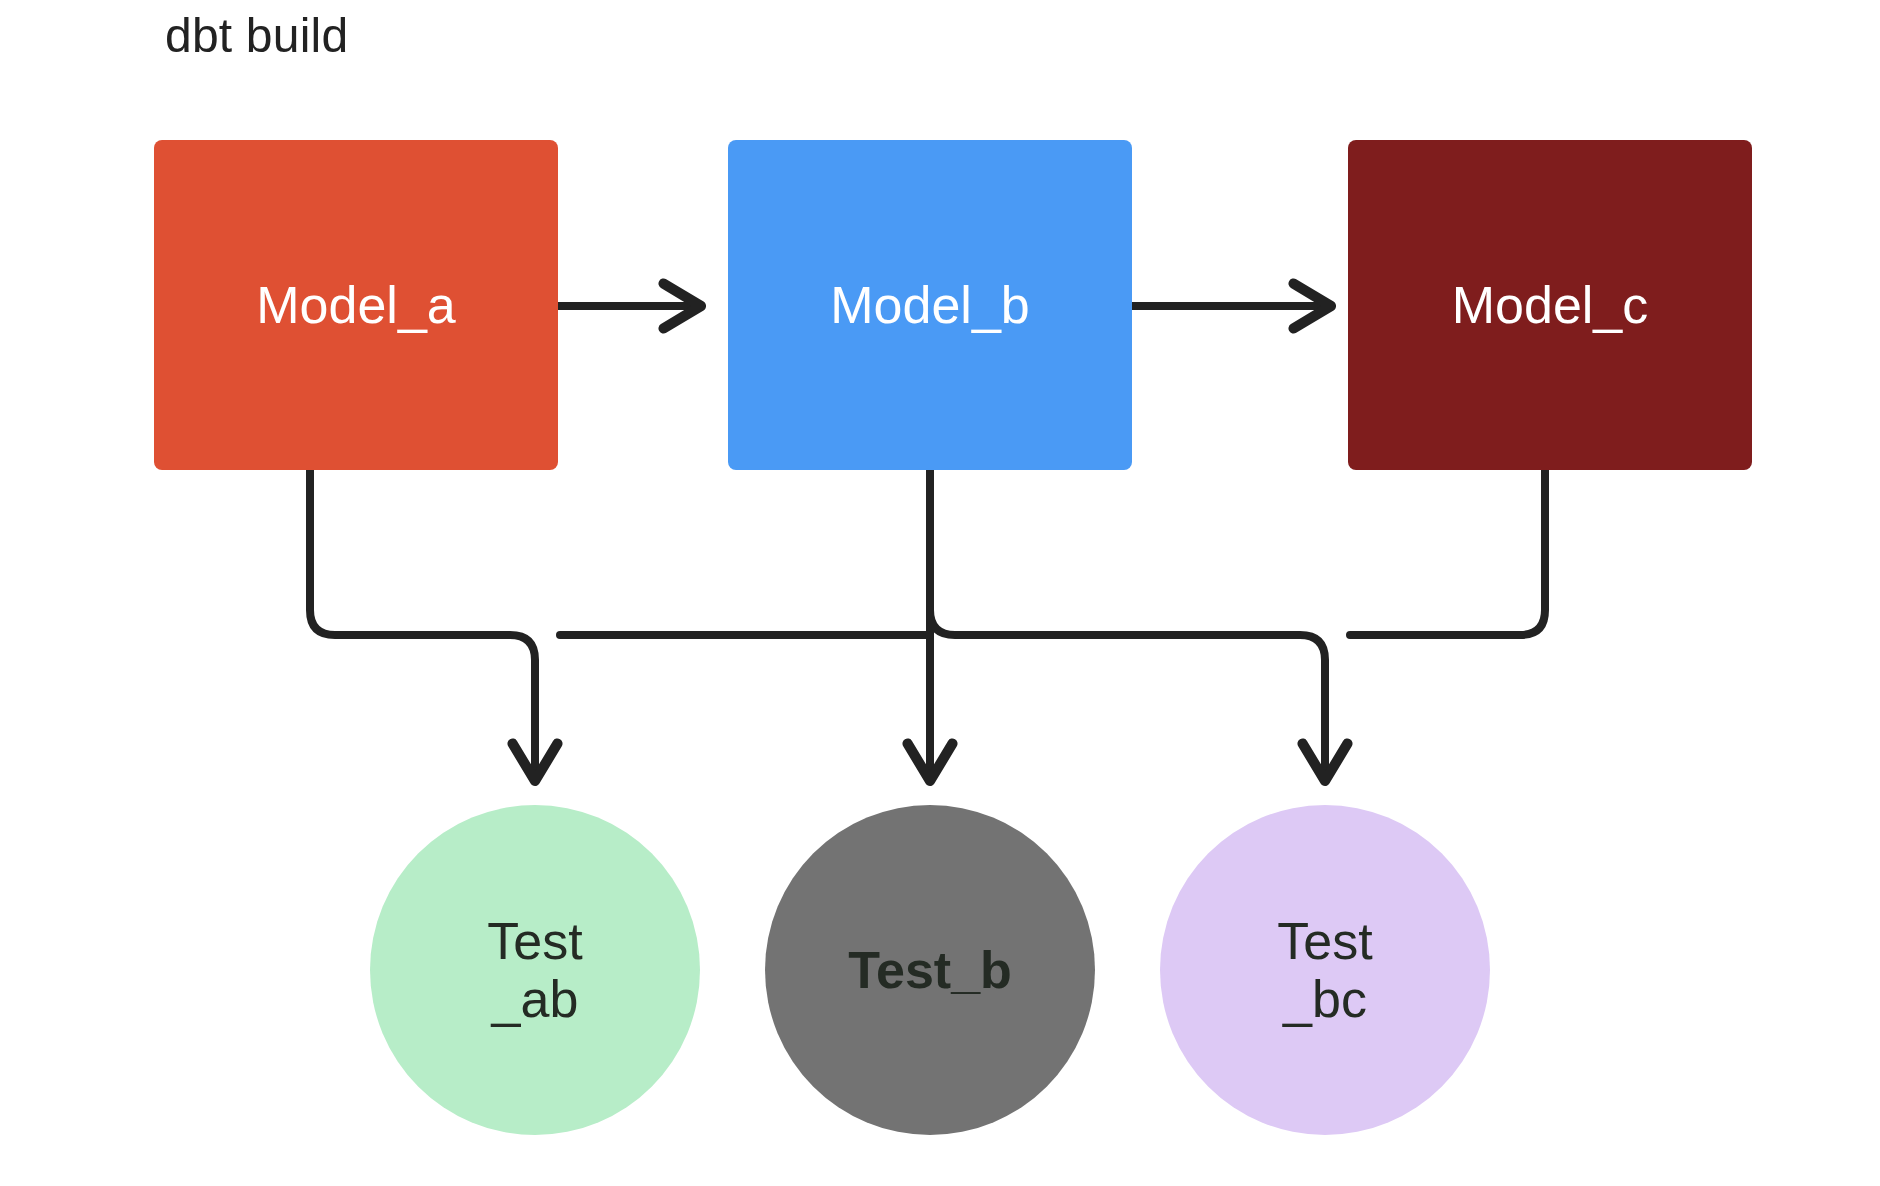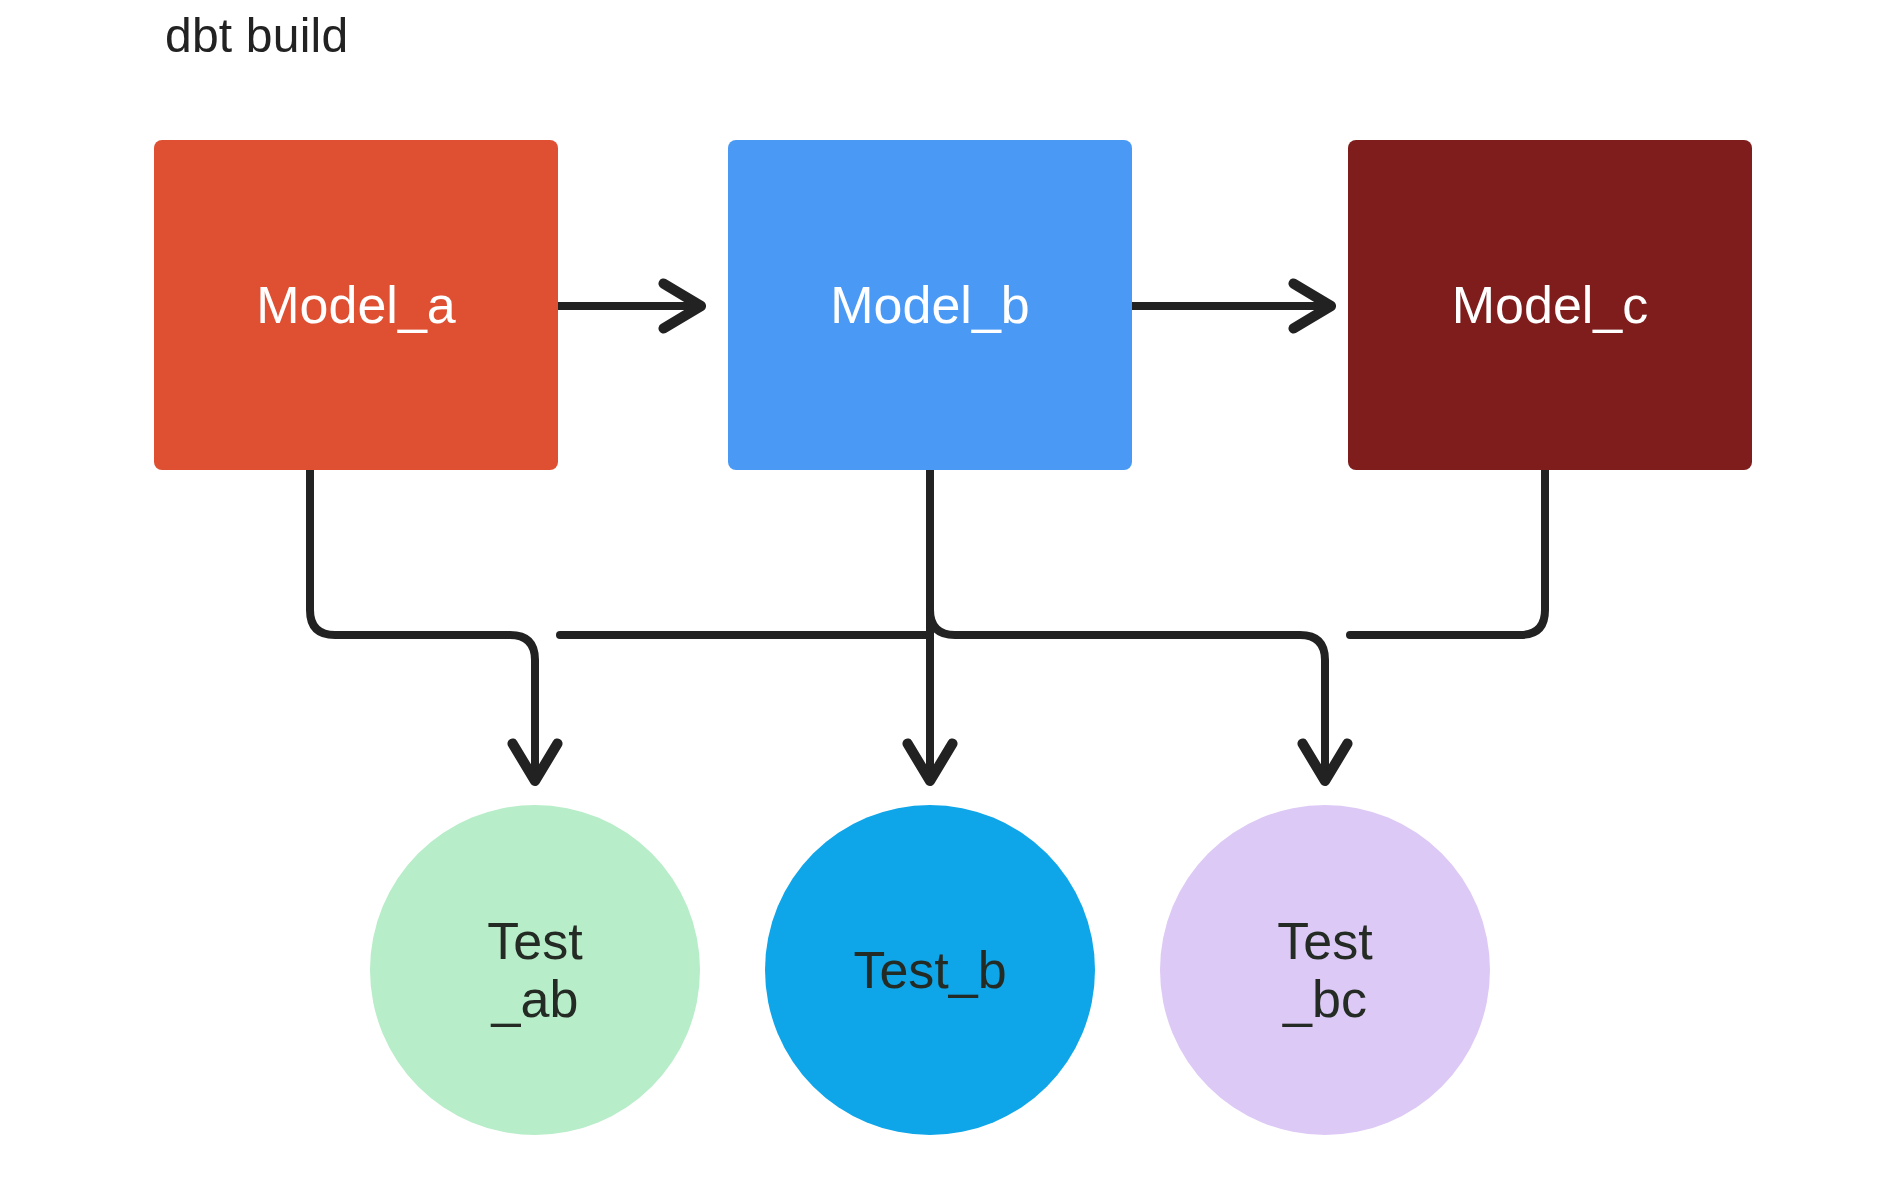--- a/index.html
+++ b/index.html
@@ -109,21 +109,21 @@
 
   <div class="model-node" style="left:1348px; top:140px; background:#7f1d1d;">
     <span class="model-label">Model_c</span>
   </div>
 
   <div class="test-node" style="left:370px; top:805px; background:#B7EDC8;">
     <span class="test-label">Test
 _ab</span>
   </div>
 
-  <div class="test-node" style="left:765px; top:805px; background:#0ea5e9;">
+  <div class="test-node" style="left:765px; top:805px; background:#737373;font-weight:bold;">
     <span class="test-label">Test_b</span>
   </div>
 
   <div class="test-node" style="left:1160px; top:805px; background:#DDC9F5;">
     <span class="test-label">Test
 _bc</span>
   </div>
 
 </div>
 

